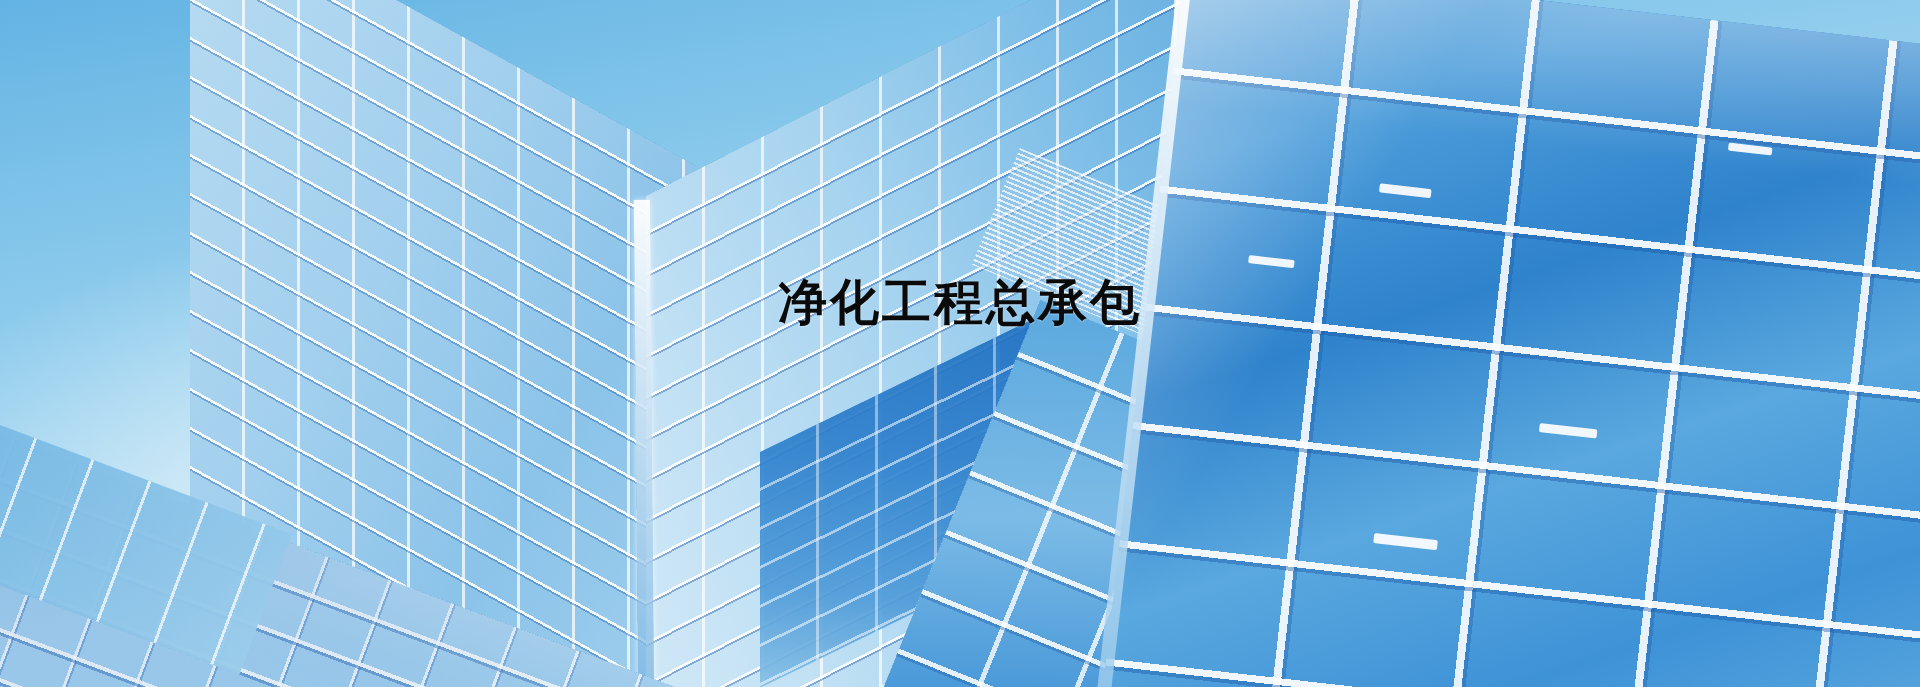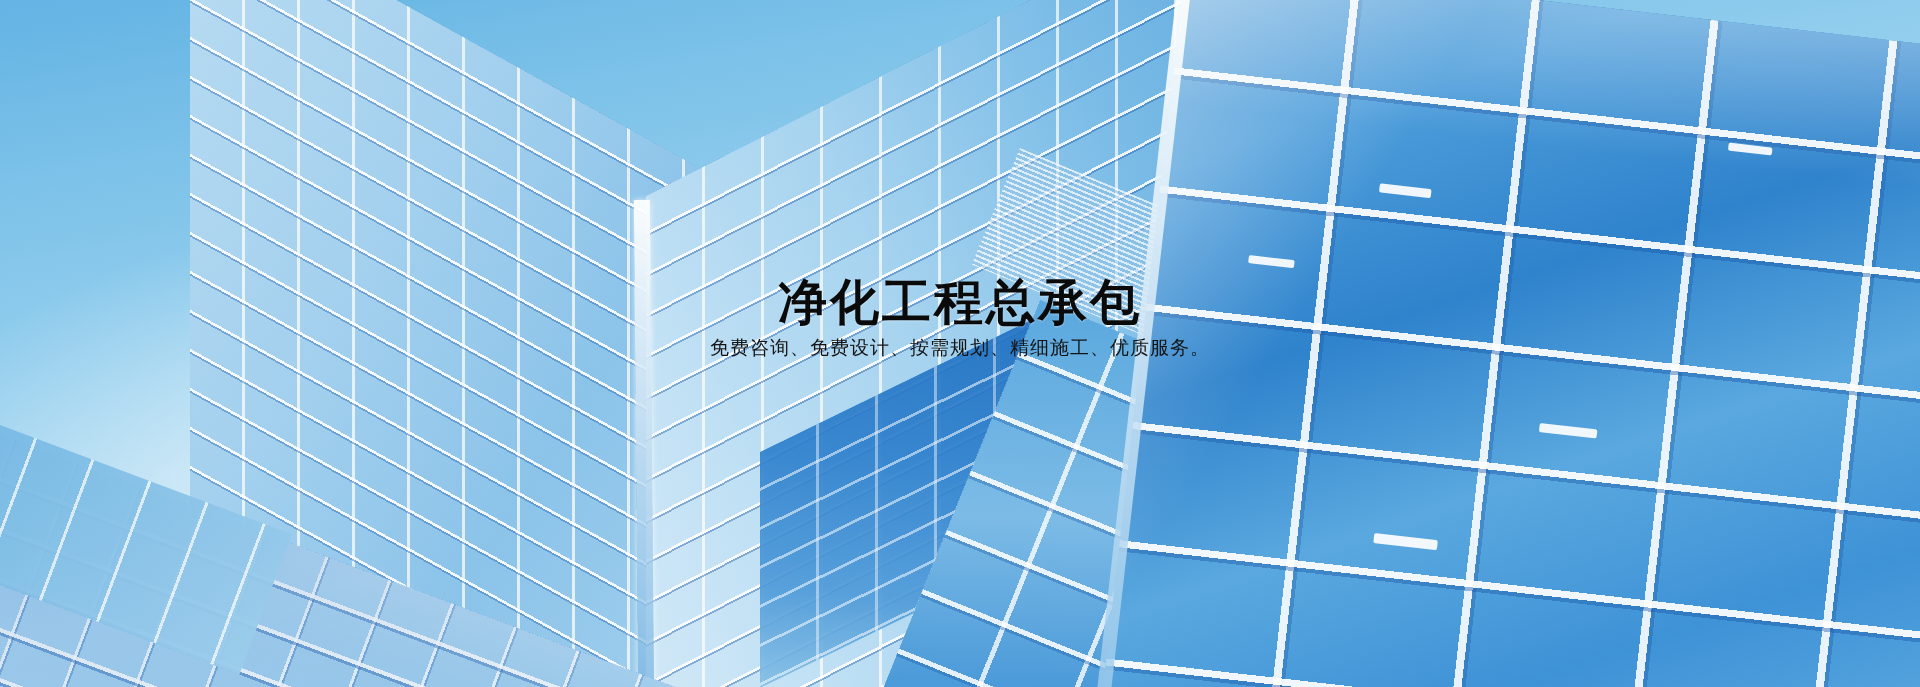--- a/index.html
+++ b/index.html
@@ -243,16 +243,15 @@
     <div class="strip" style="left:218px;top:200px;width:52px;height:9px;"></div>
     <div class="strip" style="left:96px;top:286px;width:46px;height:8px;"></div>
     <div class="strip" style="left:404px;top:420px;width:58px;height:9px;"></div>
     <div class="strip" style="left:252px;top:548px;width:64px;height:10px;"></div>
     <div class="strip" style="left:560px;top:120px;width:44px;height:8px;"></div>
   </div>
   <div class="tower-edge"></div>
 
   <div class="hero-copy">
     <h1 class="hero-title">净化工程总承包</h1>
-    <p class="hero-tag">免费咨询、免费设计、按需规划、精细施工、优质服务。</p>
   </div>
 
 </div>
 
 </body></html>

